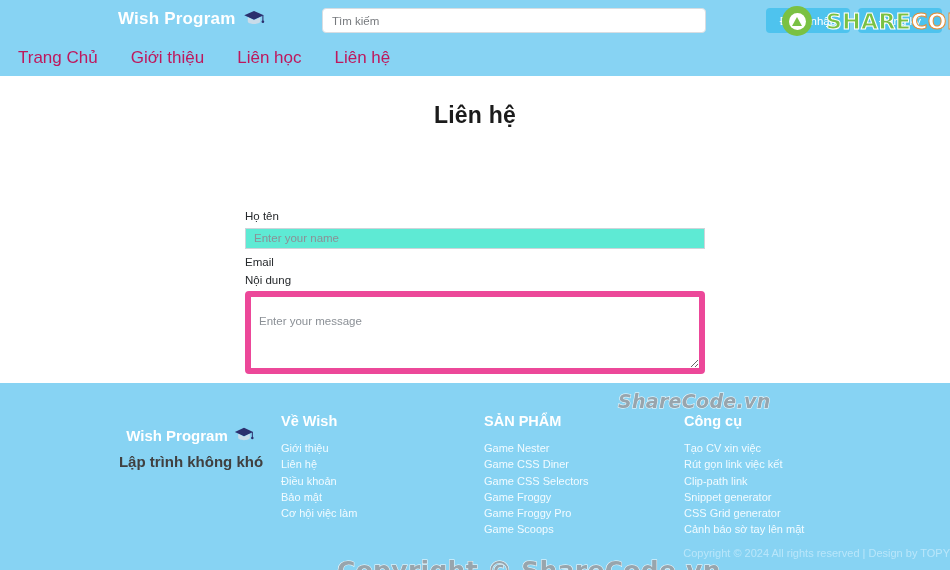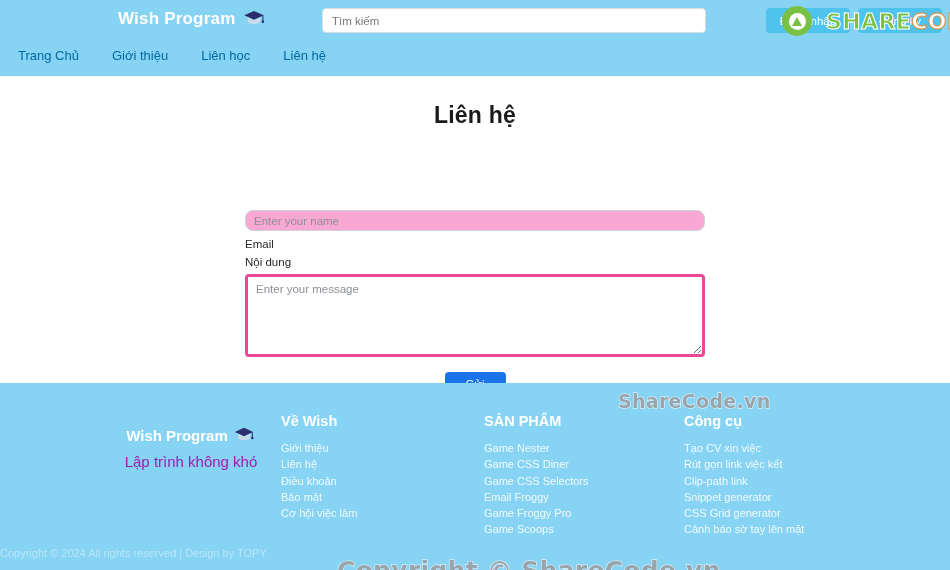--- a/index.html
+++ b/index.html
@@ -80,22 +80,22 @@
 
   .nav {
     position: absolute;
     left: 0; top: 44px;
     display: flex;
     align-items: center;
     gap: 0px;
     padding-left: 18px;
   }
   .nav-item {
-    color: #0369a1;
-    font-size: 13px;
+    color: #be185d;
+    font-size: 17px;
     text-decoration: none;
     padding: 4px 17px 4px 0;
     margin-right: 16px;
     white-space: nowrap;
     cursor: pointer;
   }
   .nav-item:last-child { margin-right: 0; }
 
   
   .main {
@@ -123,37 +123,37 @@
     font-size: 11.5px;
     color: #26292c;
     margin-bottom: 4px;
     line-height: 1.2;
   }
   .field-input {
     display: block;
     width: 460px;
     height: 21px;
     border: 1px solid #ced4da;
-    border-radius: 8px;
+    border-radius: 0;
     padding: 0 8px;
     font-size: 11.5px;
     color: #3c4043;
     font-family: "Liberation Sans", sans-serif;
-    background: #f9a8d4;
+    background: #5eead4;
     outline: none;
     margin-bottom: 7px;
   }
   .field-input::placeholder { color: #8b9096; }
   .field-textarea {
     display: block;
     width: 460px;
     height: 83px;
-    border: 3px solid #ec4899;
+    border: 6px solid #ec4899;
     border-radius: 4px;
-    padding: 6px 8px;
+    padding: 18px 8px;
     font-size: 11.5px;
     color: #3c4043;
     font-family: "Liberation Sans", sans-serif;
     background: #fff;
     outline: none;
     resize: vertical;
   }
   .field-textarea::placeholder { color: #8b9096; }
   .submit-row { text-align: center; margin-top: 15px; }
   .submit-btn {
@@ -188,23 +188,23 @@
   .fcol-3 { left: 684px; }
 
   .footer-brand-line1 {
     color: #ffffff;
     font-size: 15px;
     font-weight: bold;
     display: flex; align-items: baseline; justify-content: center; gap: 6px;
     white-space: nowrap;
   }
   .footer-brand-line2 {
-    color: #a21caf;
+    color: #404040;
     font-size: 15px;
-    font-weight: normal;
+    font-weight: bold;
     margin-top: 9px;
     white-space: nowrap;
   }
   .fcol-title {
     color: #ffffff;
     font-size: 14.5px;
     font-weight: bold;
     margin: 0 0 13px 0;
     white-space: nowrap;
   }
@@ -214,37 +214,37 @@
     font-size: 11px;
     text-decoration: none;
     margin-bottom: 4.3px;
     white-space: nowrap;
     cursor: pointer;
   }
   .copyright {
     position: absolute;
     left: 0; right: 0;
     bottom: 11px;
-    text-align: left;
+    text-align: right;
     color: #b9e6fa;
     font-size: 11px;
     white-space: nowrap;
   }
 
   
   .wm { position: absolute; pointer-events: none; user-select: none; }
   .wm-text {
     font-weight: bold;
     font-family: "DejaVu Sans", sans-serif;
     color: #9aa2a8;
     -webkit-text-stroke: 1px #ffffff;
     paint-order: stroke fill;
     opacity: .92;
   }
-  .wm-footer-top { left: 618px; top: 390px; font-size: 19px; letter-spacing:.3px; }
+  .wm-footer-top { left: 618px; top: 390px; font-size: 19px; letter-spacing:.3px;font-style:italic; }
   .wm-bottom { left: 337px; top: 556px; font-size: 25px; letter-spacing:.3px; }
 
   .wm-logo {
     position: absolute;
     left: 782px; top: 6px;
     display: flex; align-items: center; gap: 4px;
   }
   .wm-logo-mark {
     width: 30px; height: 30px;
     border-radius: 50%;
@@ -310,20 +310,21 @@
       <a class="nav-item">Giới thiệu</a>
       <a class="nav-item">Liên học</a>
       <a class="nav-item">Liên hệ</a>
     </div>
   </div>
 
   <div class="main">
     <h1 class="page-title">Liên hệ</h1>
 
     <form class="form">
+      <label class="field-label">Họ tên</label>
       <input class="field-input" type="text" placeholder="Enter your name" style="">
 
       <label class="field-label">Email</label>
 
       <label class="field-label">Nội dung</label>
       <textarea class="field-textarea" placeholder="Enter your message" style=""></textarea>
 
       <div class="submit-row">
         <button class="submit-btn" type="submit">Gửi</button>
       </div>
@@ -355,21 +356,21 @@
         <a class="fcol-link">Điều khoản</a>
         <a class="fcol-link">Bảo mật</a>
         <a class="fcol-link">Cơ hội việc làm</a>
       </div>
 
       <div class="fcol fcol-2">
         <h3 class="fcol-title">SẢN PHẨM</h3>
         <a class="fcol-link">Game Nester</a>
         <a class="fcol-link">Game CSS Diner</a>
         <a class="fcol-link">Game CSS Selectors</a>
-        <a class="fcol-link">Email Froggy</a>
+        <a class="fcol-link">Game Froggy</a>
         <a class="fcol-link">Game Froggy Pro</a>
         <a class="fcol-link">Game Scoops</a>
       </div>
 
       <div class="fcol fcol-3">
         <h3 class="fcol-title">Công cụ</h3>
         <a class="fcol-link">Tạo CV xin việc</a>
         <a class="fcol-link">Rút gọn link việc kết</a>
         <a class="fcol-link">Clip-path link</a>
         <a class="fcol-link">Snippet generator</a>

